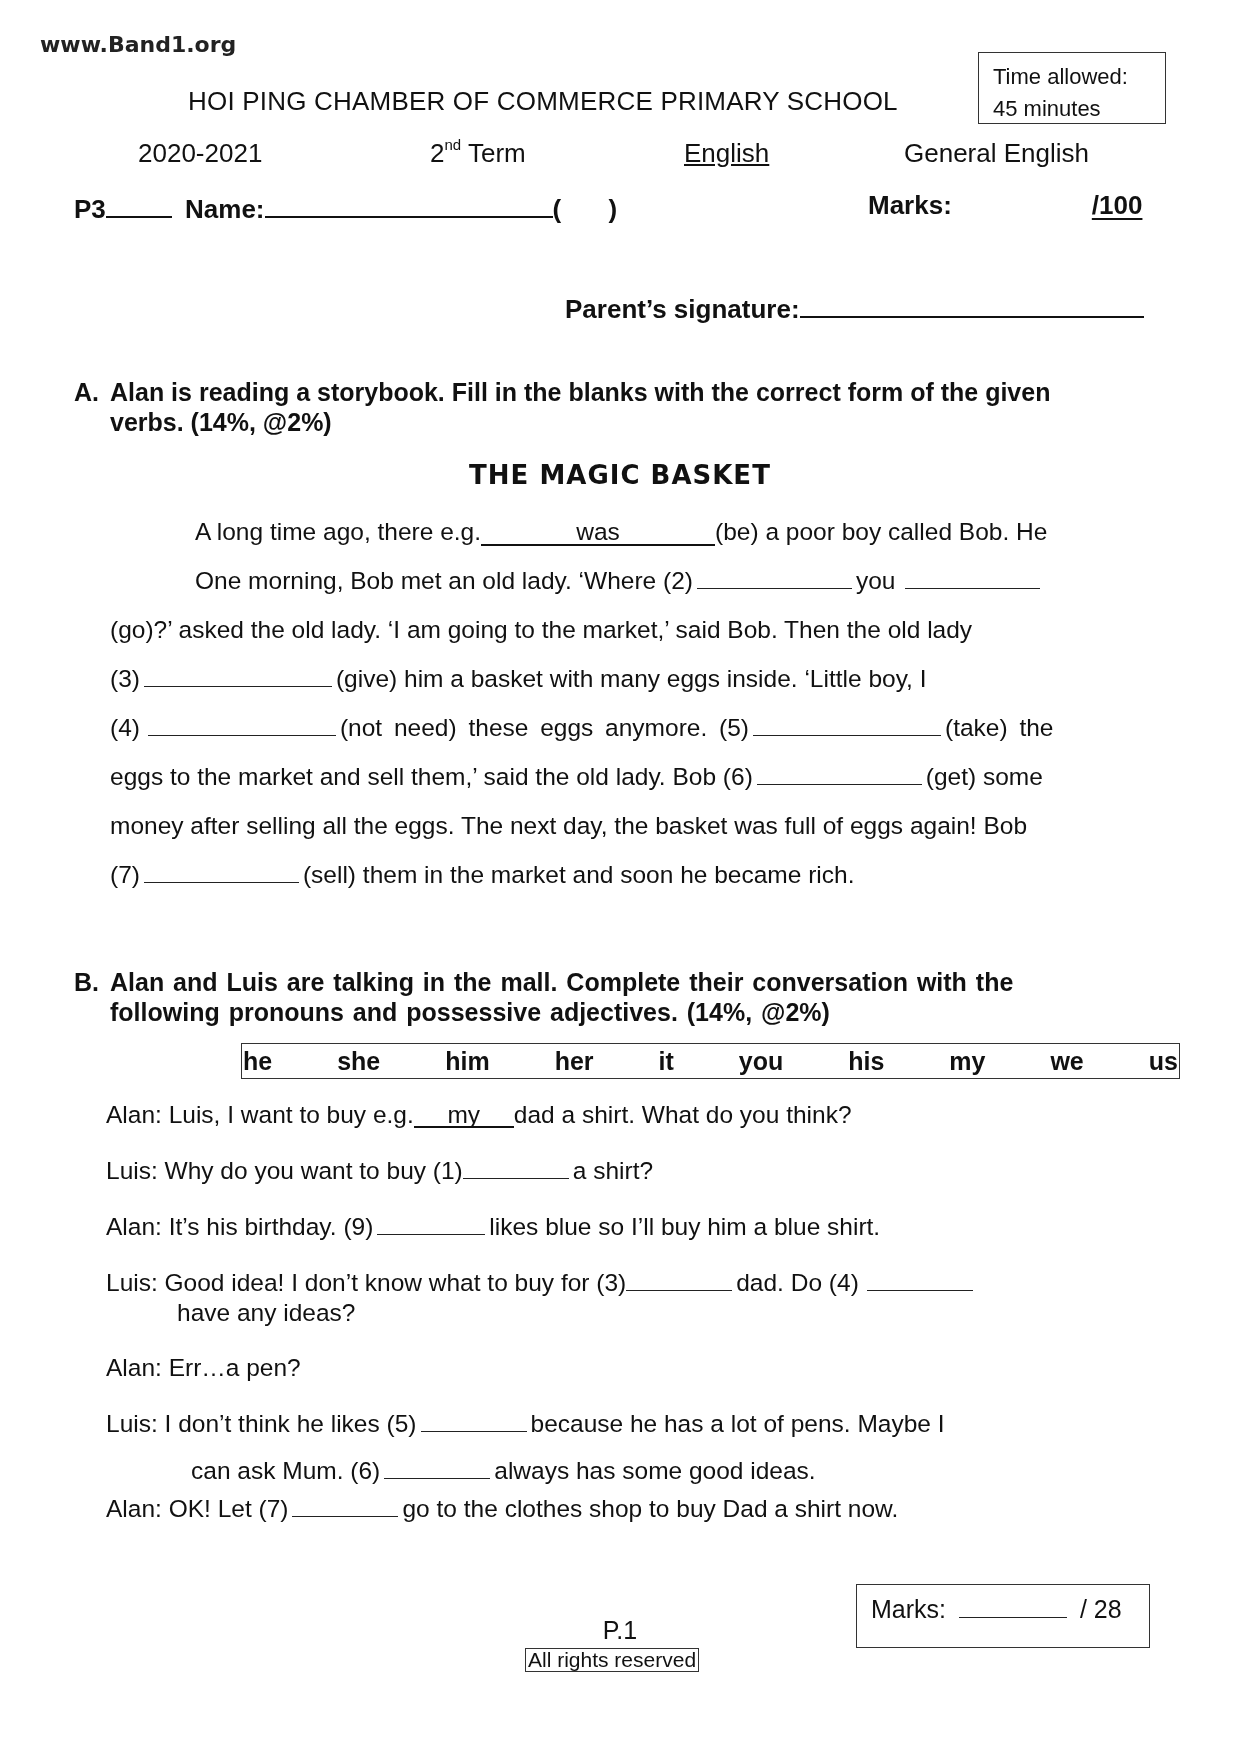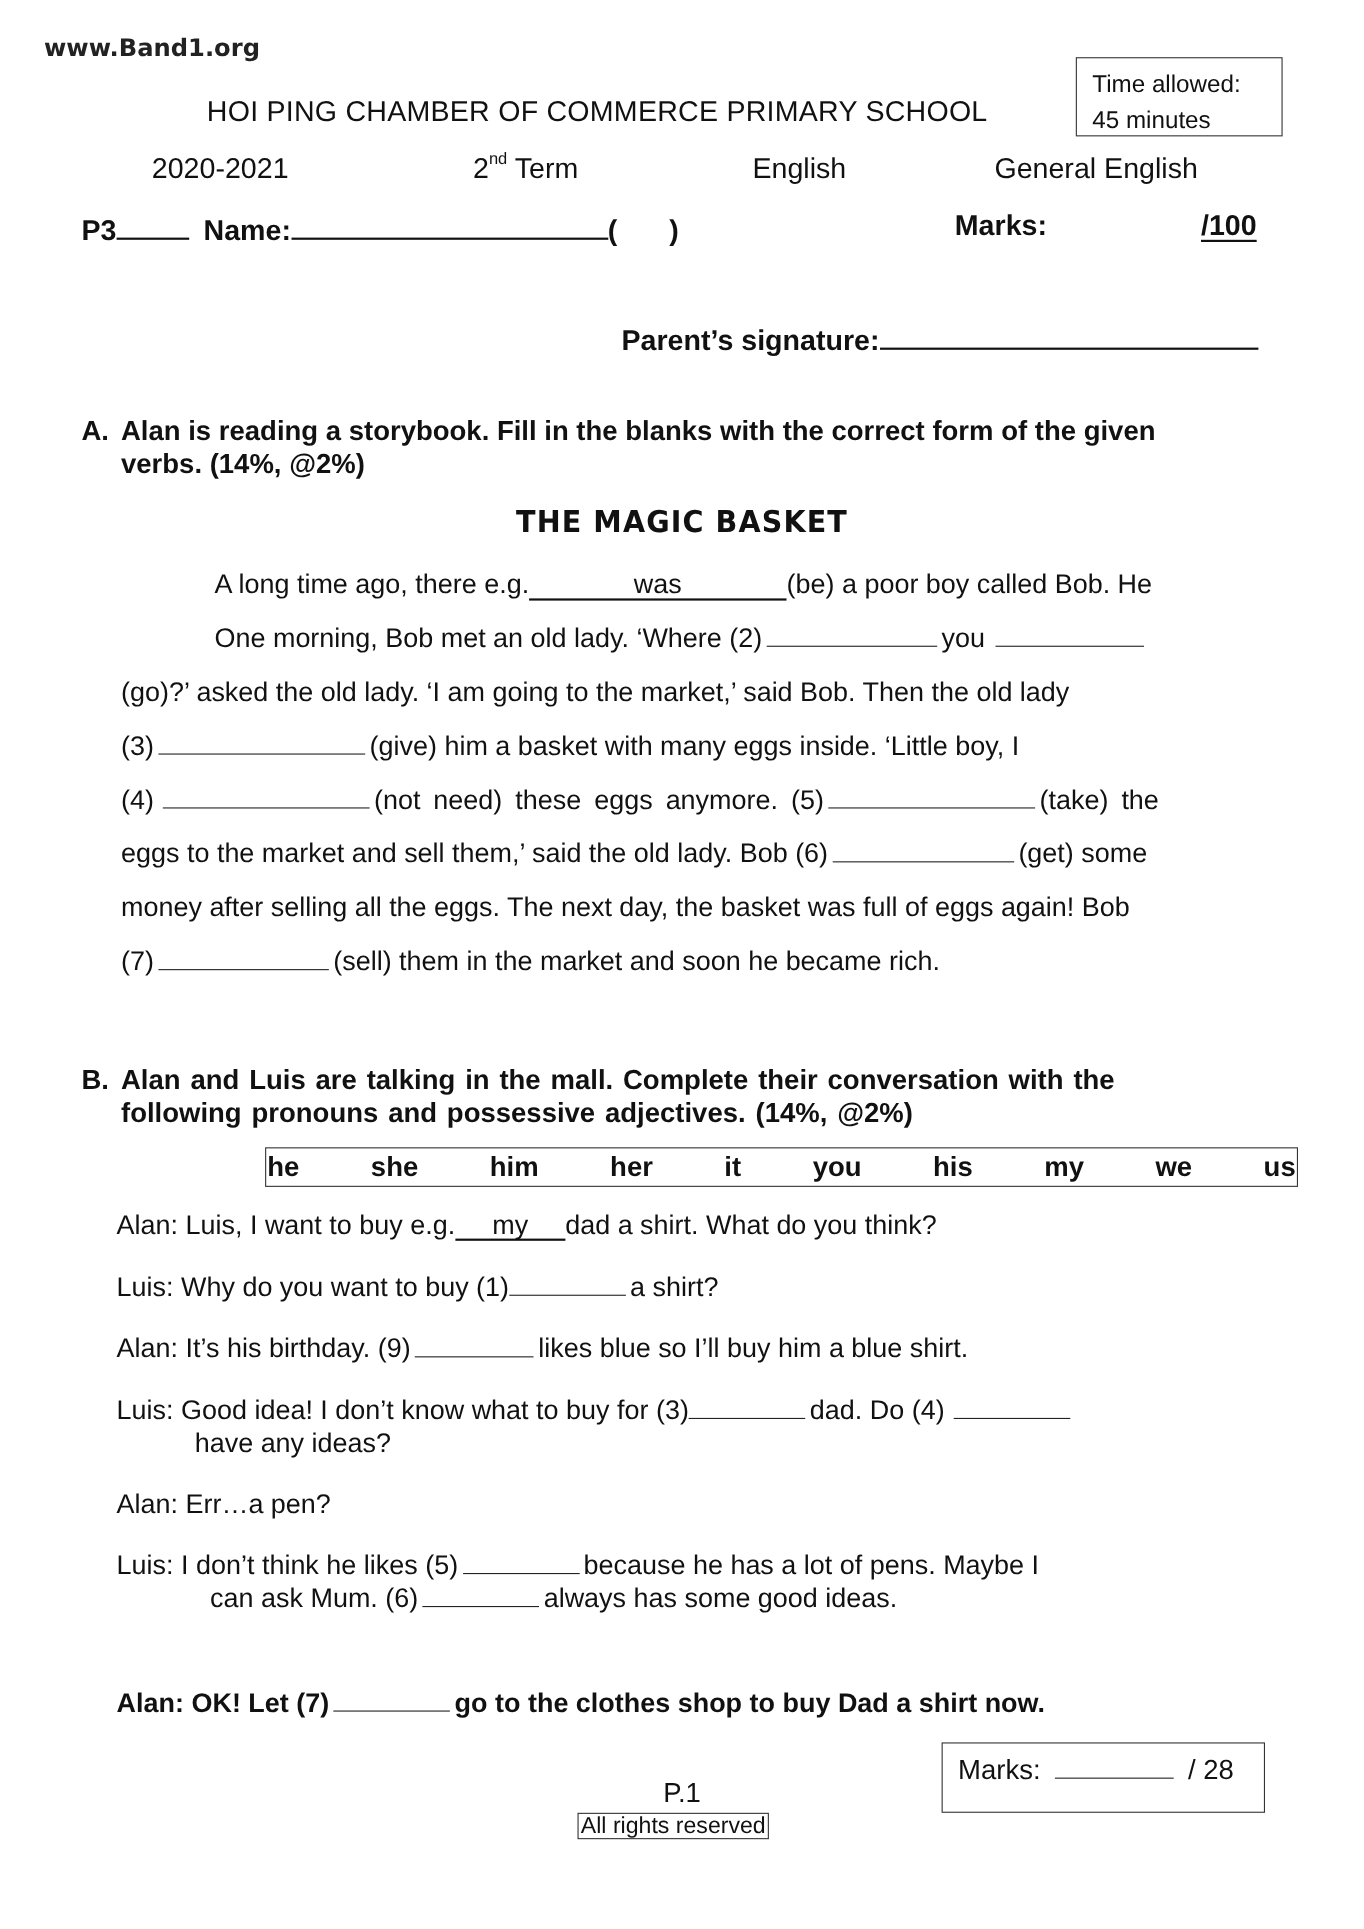--- a/index.html
+++ b/index.html
@@ -53,21 +53,21 @@
 <div class="abs timebox">
   <div>Time allowed:</div>
   <div>45 minutes</div>
 </div>
 
 <div class="abs meta" style="left:138px;">2020-2021</div>
 <div class="abs meta" style="left:430px;">
   <span>2</span><sup>nd</sup>
   <span>Term</span>
 </div>
-<div class="abs meta" style="left:684px;">English</div>
+<div class="abs meta" style="left:684px;text-decoration:underline;">English</div>
 <div class="abs meta" style="left:904px;">General English</div>
 
 <div class="abs row3" style="left:74px;">
   <span>P3</span><span class="ul" style="width:66px;"></span>
   <span style="margin-left:6px;">Name:</span><span class="ul" style="width:288px;"></span><span>(</span>
   <span style="display:inline-block;width:40px;"></span><span>)</span>
 </div>
 <div class="abs row3" style="left:868px;">
   <span>Marks:</span><span class="uline"><span style="display:inline-block;width:140px;"></span><span>/100</span></span>
 </div>
@@ -138,25 +138,25 @@
   <div>
     <span>Luis: Good idea! I don’t know what to buy for (3)</span><span class="blank" style="width:106px; margin-left:0;"></span><span>dad. Do (4)</span><span class="blank" style="width:106px; margin-left:8px;"></span>
   </div>
   <div style="padding-left:71px;">have any ideas?</div>
 </div>
 <div class="abs dialog" style="left:106px; top:1353px;text-align:right;">Alan: Err…a pen?</div>
 <div class="abs dialog" style="left:106px; top:1409px;">
   <div>
     <span>Luis: I don’t think he likes (5)</span><span class="blank" style="width:106px;"></span><span>because he has a lot of pens. Maybe I</span>
   </div>
-  <div style="padding-left:85px;">
+  <div style="padding-left:85px;margin-top:17px;">
     <span>can ask Mum. (6)</span><span class="blank" style="width:106px;"></span><span>always has some good ideas.</span>
   </div>
 </div>
-<div class="abs dialog" style="left:106px; top:1534px;font-weight:bold;">
+<div class="abs dialog" style="left:106px; top:1494px;">
   <span>Alan: OK! Let (7)</span><span class="blank" style="width:106px;"></span><span>go to the clothes shop to buy Dad a shirt now.</span>
 </div>
 
 <div class="abs marksbox">
   <span>Marks:</span>
   <span class="blank" style="width:108px; margin:0 6px;"></span>
   <span>/ 28</span>
 </div>
 <div class="abs pagenum">P.1</div>
 <div class="abs rights">All rights reserved</div>

